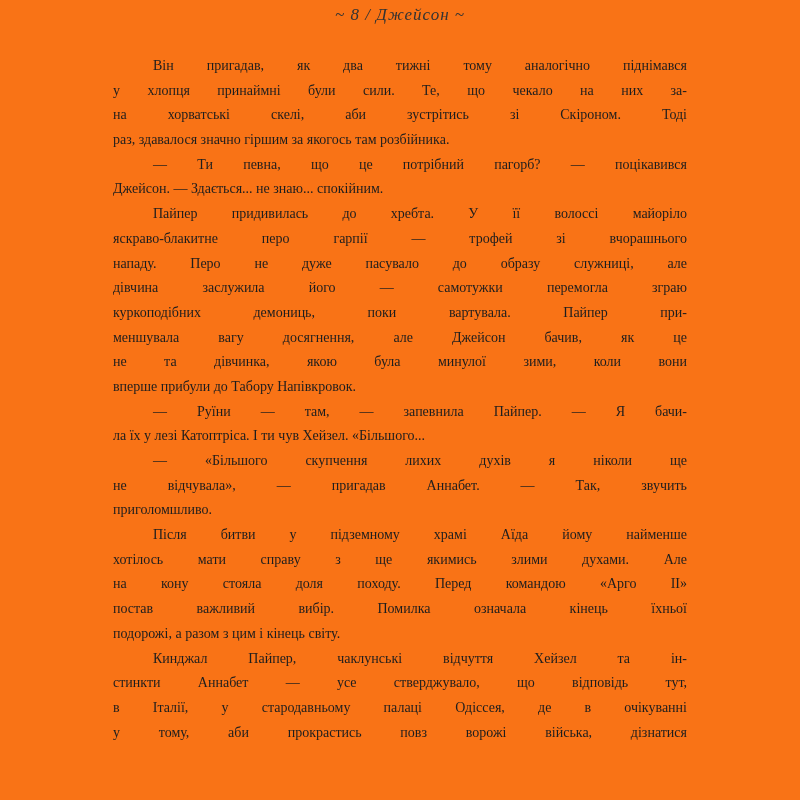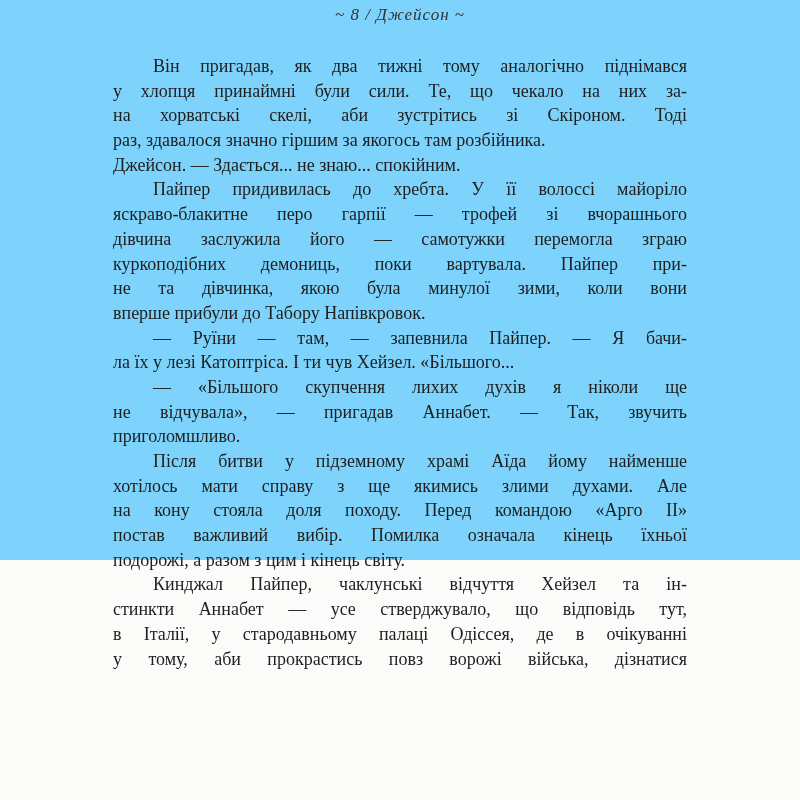--- a/index.html
+++ b/index.html
@@ -9,40 +9,40 @@
   body {
     width: 800px;
     height: 800px;
     background: #fbfbf9;
     overflow: hidden;
     font-family: "Liberation Serif", "DejaVu Serif", serif;
   }
   .page {
     position: relative;
     width: 800px;
-    height: 560px;
-    background: #7dd3fc;
+    height: 800px;
+    background: #f97316;
   }
   .header {
     position: absolute;
     top: 5px;
     left: 0;
     width: 800px;
     text-align: center;
     font-style: italic;
     font-size: 17px;
     color: #333333;
     letter-spacing: 1px;
   }
   .text-block {
     position: absolute;
     top: 54px;
     left: 113px;
     width: 574px;
-    font-size: 18px;
+    font-size: 14px;
     line-height: 24.7px;
     color: #1e1e1e;
   }
   .line {
     text-align: justify;
     text-align-last: left;
     height: 24.7px;
     overflow: visible;
   }
   .line.just {
@@ -58,25 +58,28 @@
 </head>
 <body>
 
 <div class="page">
   <div class="header">~ 8 / Джейсон ~</div>
   <div class="text-block">
       <div class="line indent just"><span>Він пригадав, як два тижні тому аналогічно піднімався</span></div>
       <div class="line just"><span>у хлопця принаймні були сили. Те, що чекало на них за-</span></div>
       <div class="line just"><span>на хорватські скелі, аби зустрітись зі Скіроном. Тоді</span></div>
       <div class="line"><span>раз, здавалося значно гіршим за якогось там розбійника.</span></div>
+      <div class="line indent just"><span>— Ти певна, що це потрібний пагорб? — поцікавився</span></div>
       <div class="line"><span>Джейсон. — Здається... не знаю... </span><span class="it">спокійним.</span></div>
       <div class="line indent just"><span>Пайпер придивилась до хребта. У її волоссі майоріло</span></div>
       <div class="line just"><span>яскраво-блакитне перо гарпії — трофей зі вчорашнього</span></div>
+      <div class="line just"><span>нападу. Перо не дуже пасувало до образу служниці, але</span></div>
       <div class="line just"><span>дівчина заслужила його — самотужки перемогла зграю</span></div>
       <div class="line just"><span>куркоподібних демониць, поки вартувала. Пайпер при-</span></div>
+      <div class="line just"><span>меншувала вагу досягнення, але Джейсон бачив, як це</span></div>
       <div class="line just"><span>не та дівчинка, якою була минулої зими, коли вони</span></div>
       <div class="line"><span>вперше прибули до Табору Напівкровок.</span></div>
       <div class="line indent just"><span>— Руїни — там, — запевнила Пайпер. — Я бачи-</span></div>
       <div class="line"><span>ла їх у лезі Катоптріса. І ти чув Хейзел. «Більшого...</span></div>
       <div class="line indent just"><span>— «Більшого скупчення лихих духів я ніколи ще</span></div>
       <div class="line just"><span>не відчувала», — пригадав Аннабет. — Так, звучить</span></div>
       <div class="line"><span>приголомшливо.</span></div>
       <div class="line indent just"><span>Після битви у підземному храмі Аїда йому найменше</span></div>
       <div class="line just"><span>хотілось мати справу з ще якимись злими духами. Але</span></div>
       <div class="line just"><span>на кону стояла доля походу. Перед командою «Арго II»</span></div>

